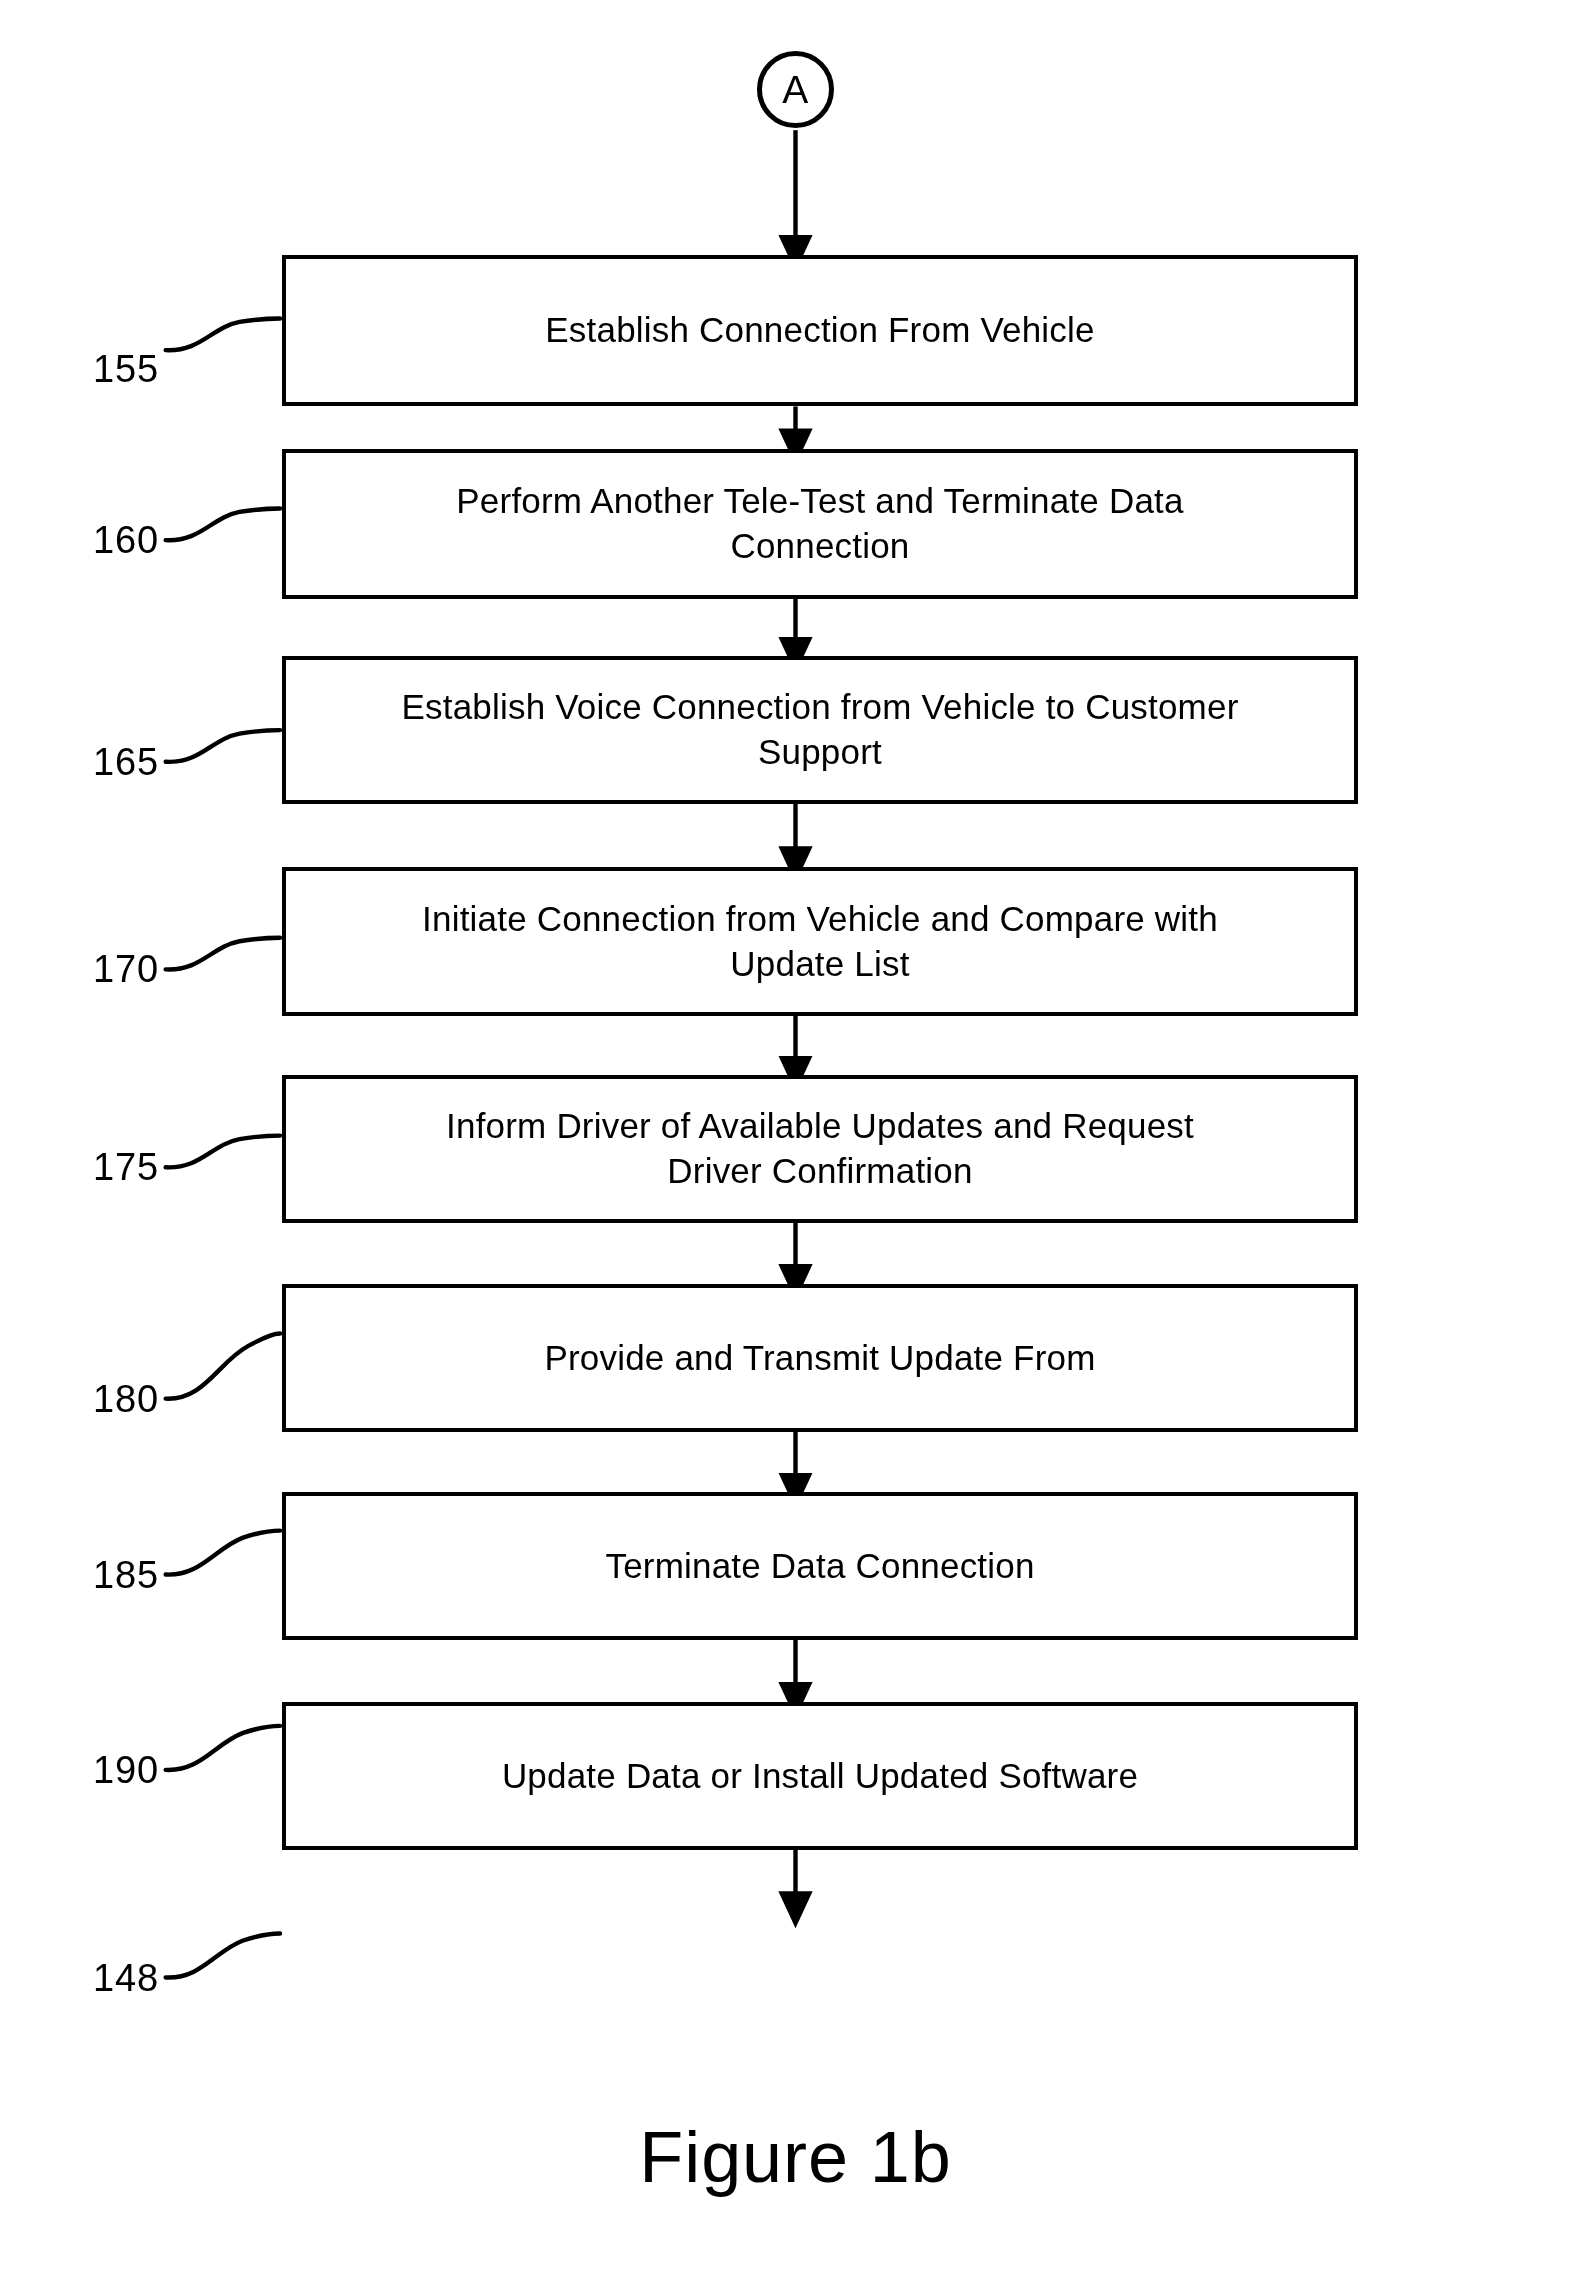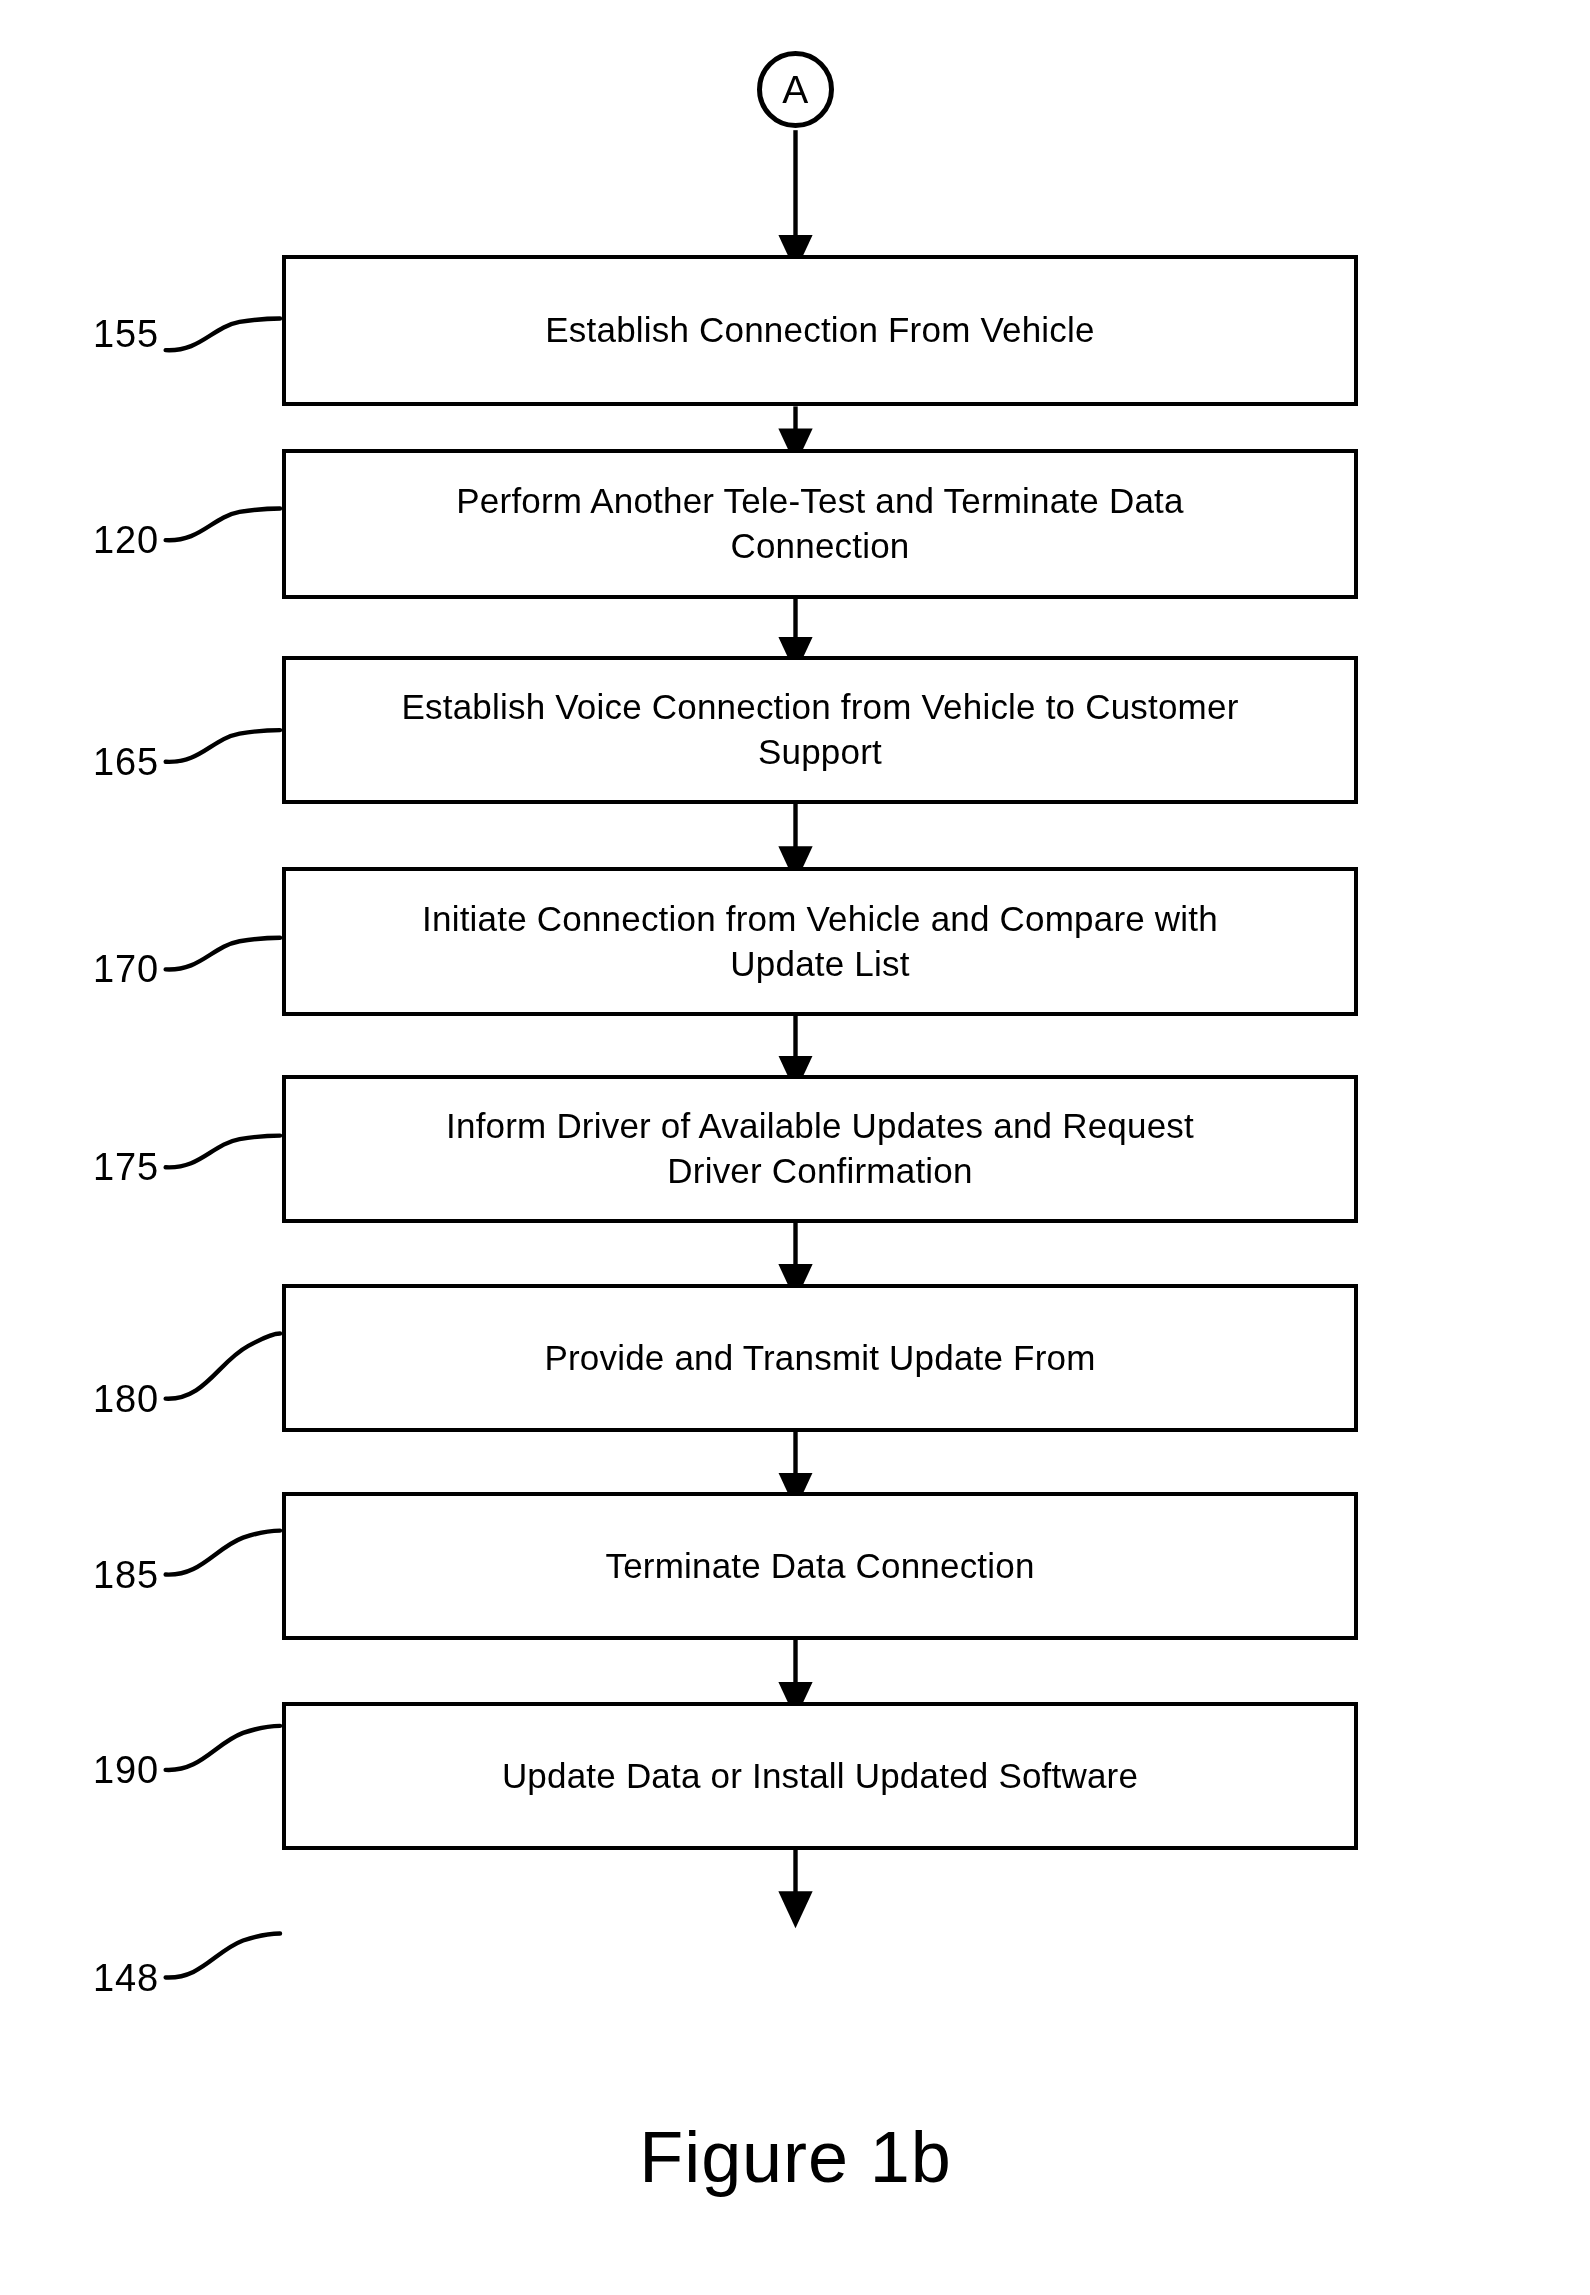--- a/index.html
+++ b/index.html
@@ -128,22 +128,22 @@
       <path d="M188,1790 C228,1792 244,1760 276,1748 C300,1740 310,1740 318,1740"></path>
       <path d="M188,2012 C228,2014 244,1982 276,1970 C300,1962 310,1962 318,1962"></path>
       <path d="M188,2248 C228,2250 244,2218 276,2206 C300,2198 310,2198 318,2198"></path>
     </g>
   </svg>
 
   <div class="connector-circle">
     <span class="conn-label">A</span>
   </div>
 
-  <div class="ref-num" style="left:53px; top:315px;">155</div>
-  <div class="ref-num" style="left:53px; top:521px;">120</div>
+  <div class="ref-num" style="left:53px; top:350px;">155</div>
+  <div class="ref-num" style="left:53px; top:521px;">160</div>
   <div class="ref-num" style="left:53px; top:743px;">165</div>
   <div class="ref-num" style="left:53px; top:950px;">170</div>
   <div class="ref-num" style="left:53px; top:1148px;">175</div>
   <div class="ref-num" style="left:53px; top:1380px;">180</div>
   <div class="ref-num" style="left:53px; top:1556px;">185</div>
   <div class="ref-num" style="left:53px; top:1751px;">190</div>
   <div class="ref-num" style="left:53px; top:1959px;">148</div>
 
   <div class="flow-box" style="top:255px; height:151px;">
     <span class="box-text">Establish Connection From Vehicle</span>

